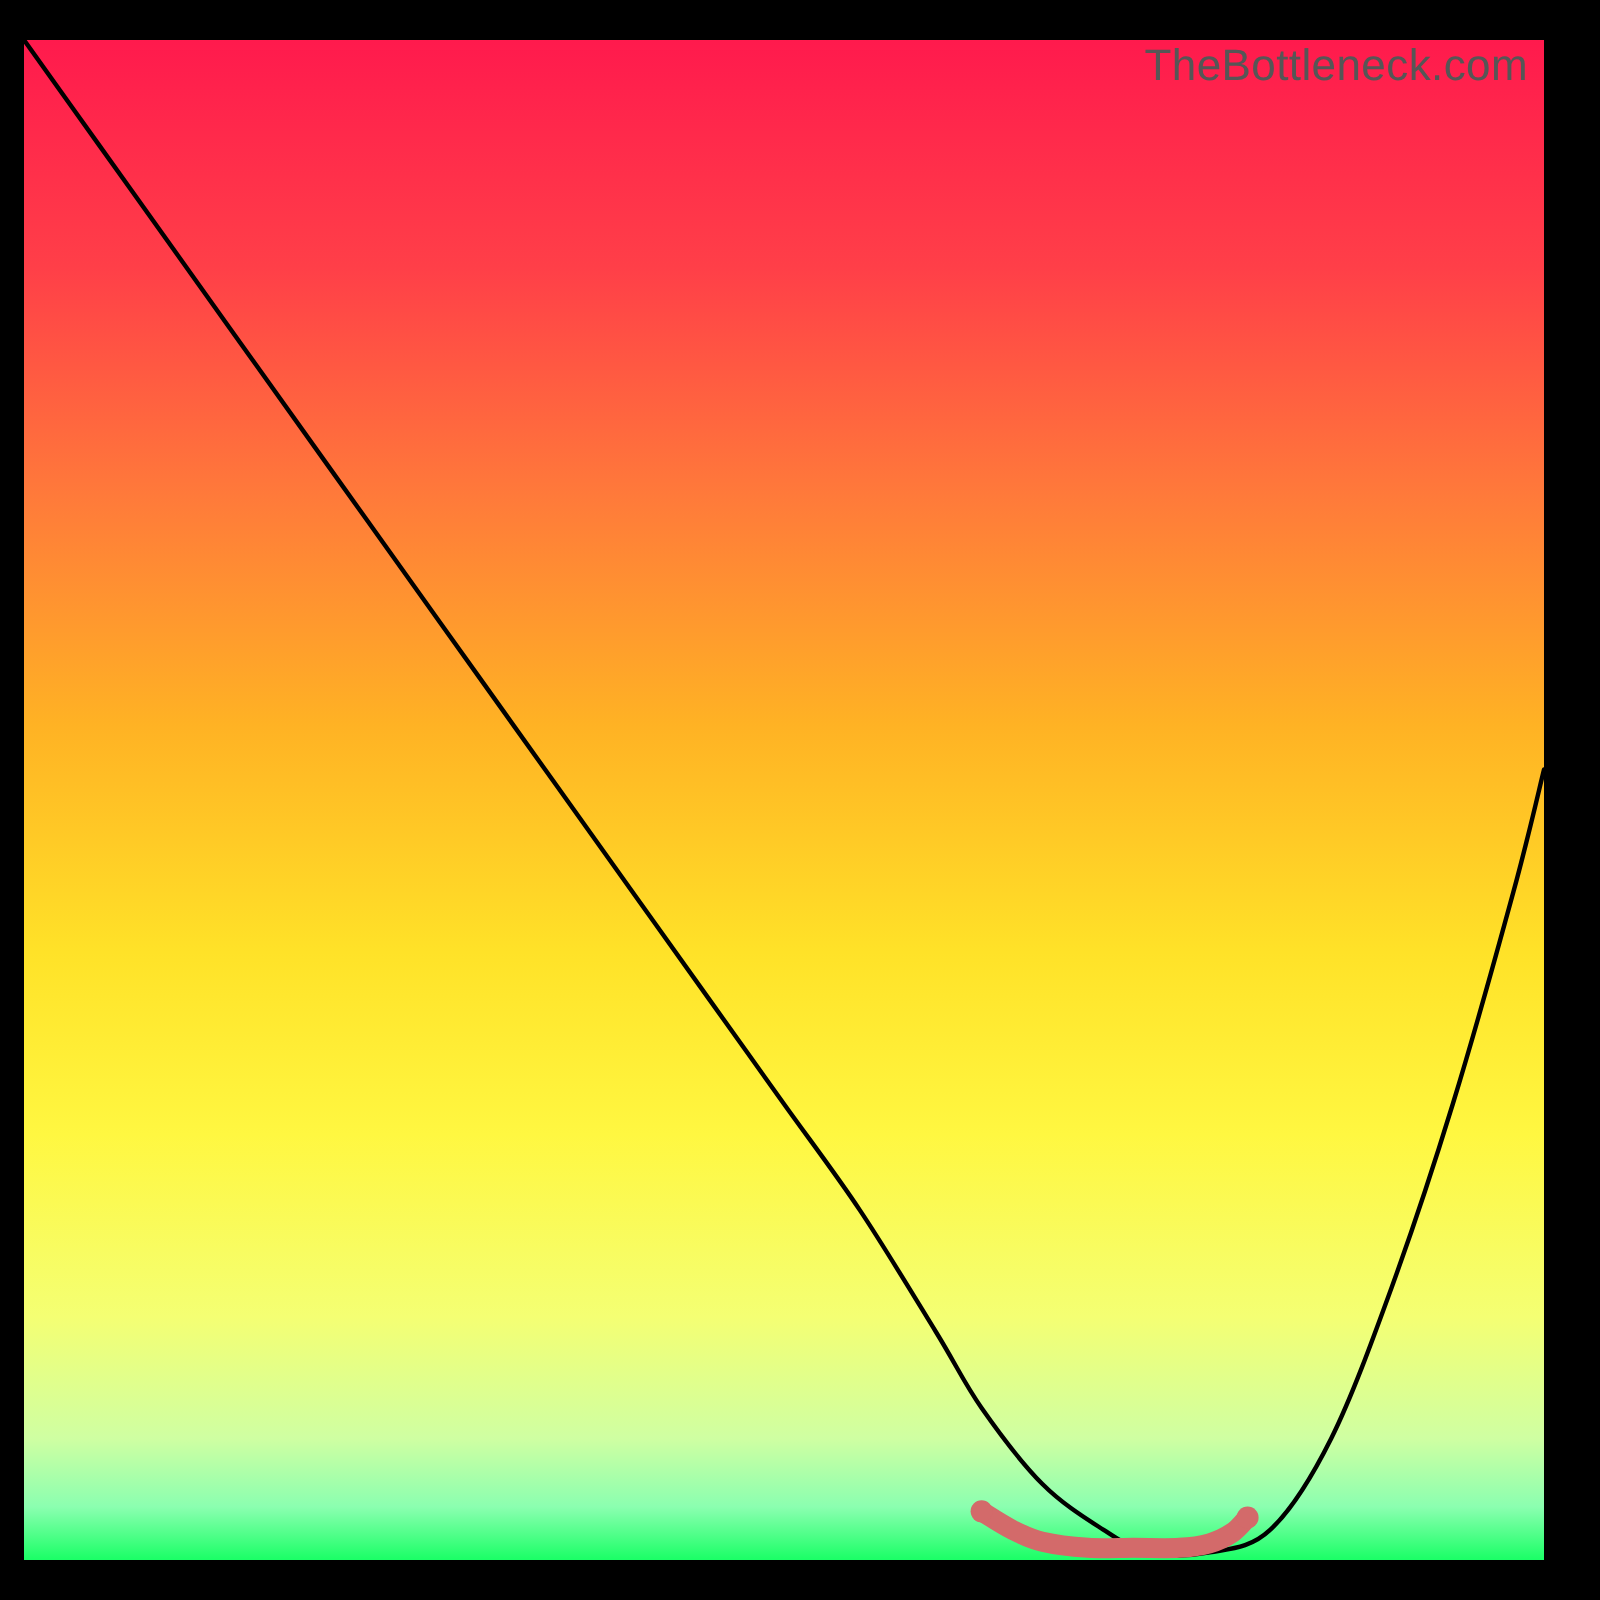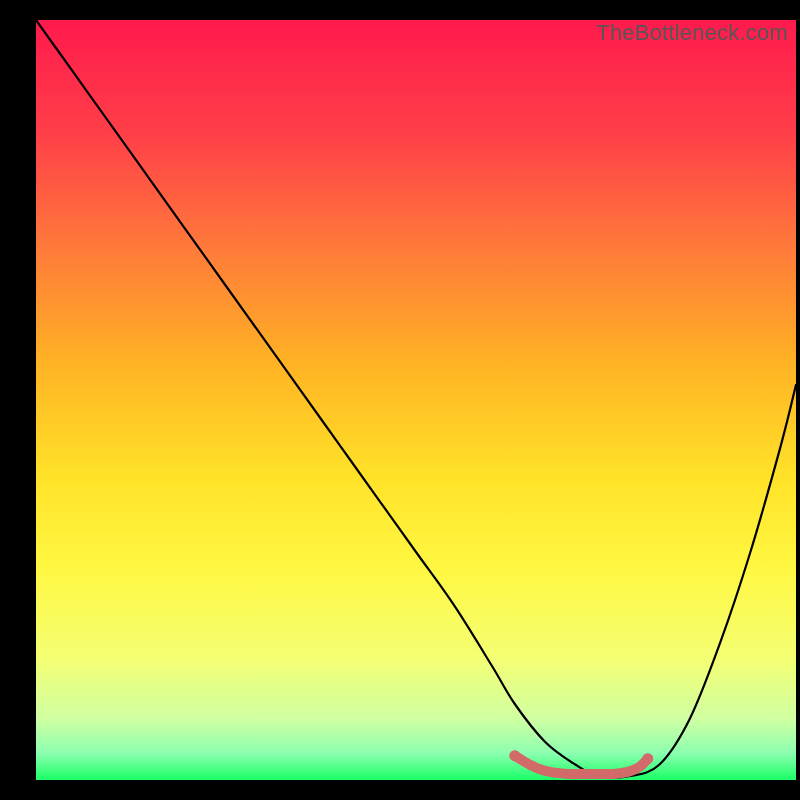--- a/index.html
+++ b/index.html
@@ -5,21 +5,21 @@
   html, body {
     margin: 0;
     padding: 0;
     width: 800px;
     height: 800px;
     background: #000000;
     overflow: hidden;
   }
   .frame {
     position: absolute;
-    left: 36px;
+    left: 12px;
     top: 20px;
     width: 760px;
     height: 760px;
     background: #000000;
   }
   .plot-area {
     position: absolute;
     left: 0;
     top: 0;
     width: 760px;

